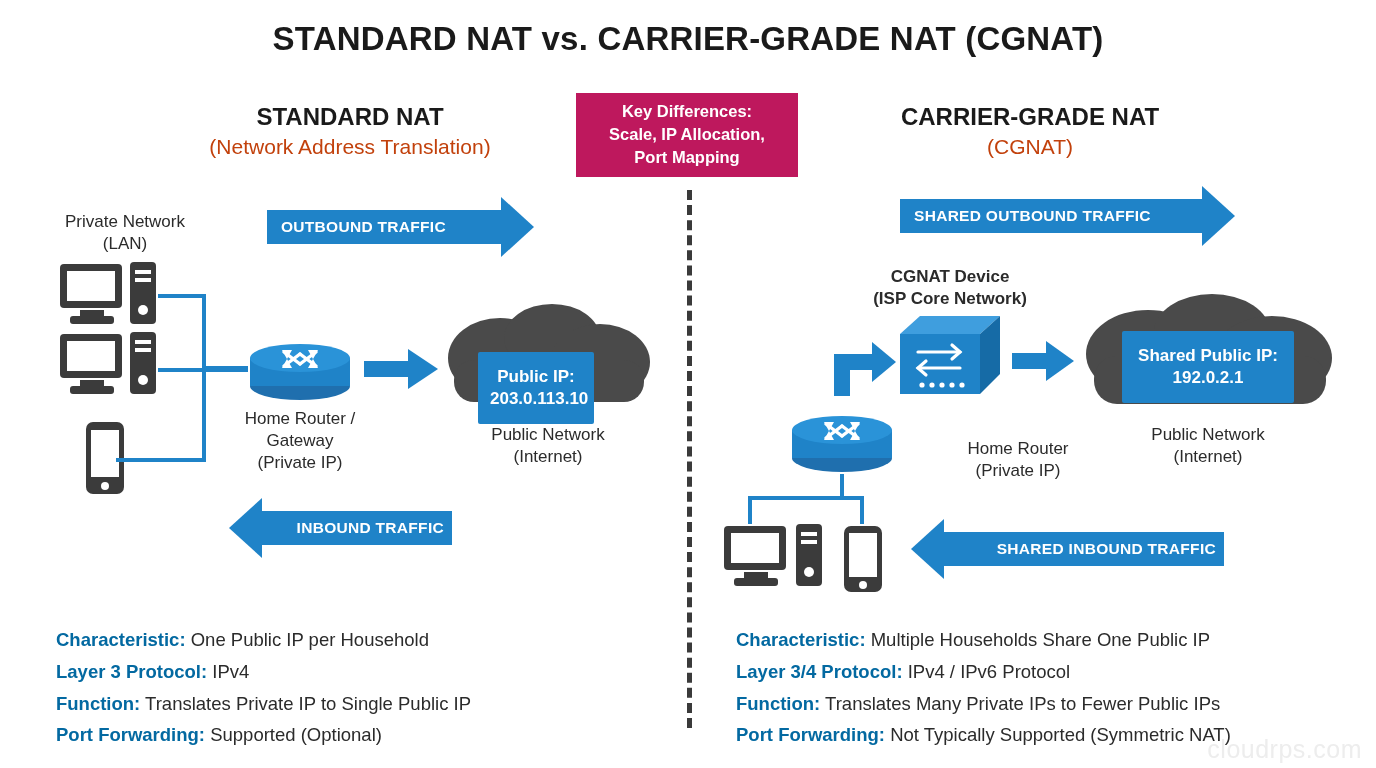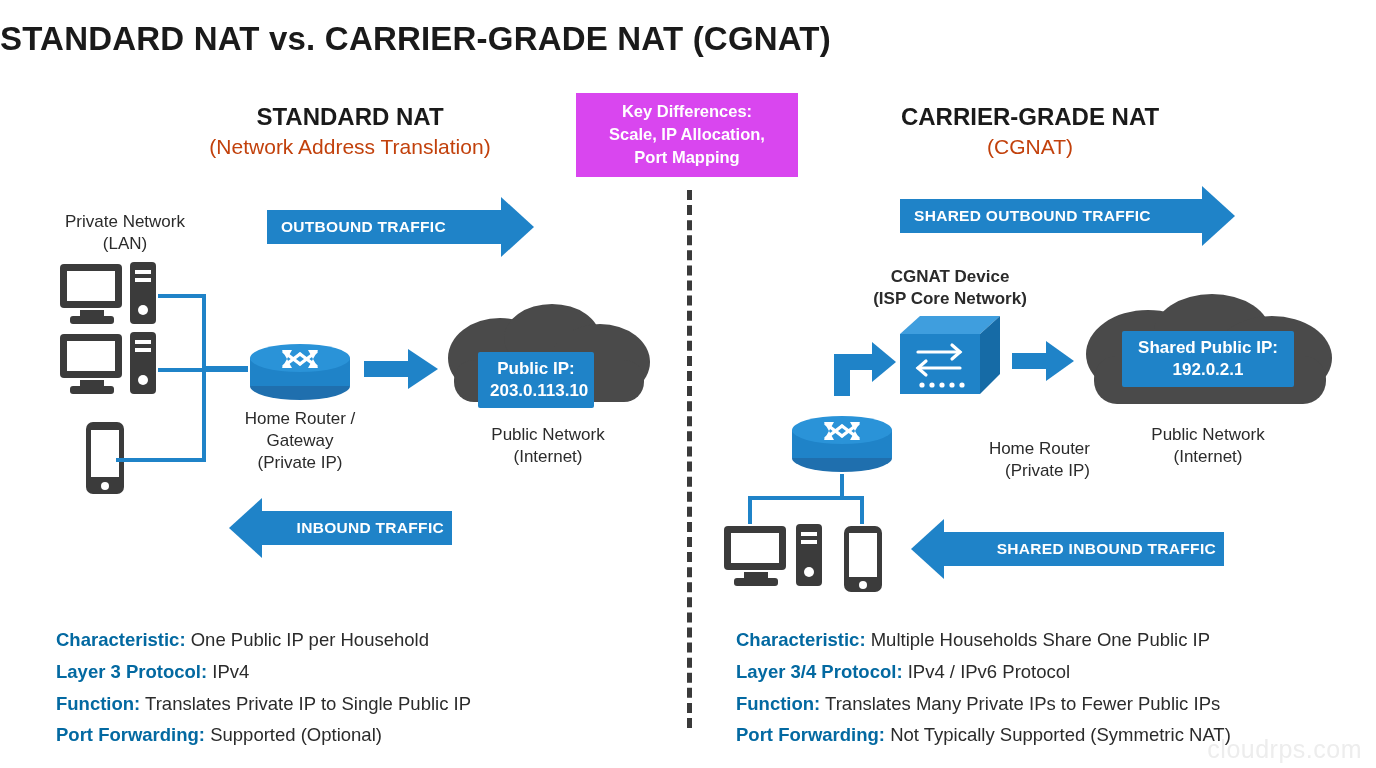--- a/index.html
+++ b/index.html
@@ -17,21 +17,21 @@
   }
   .stage {
     position: absolute;
     inset: 0;
   }
   .abs { position: absolute; }
 
   
   #main-title {
     left: 0; right: 0; top: 20px;
-    text-align: left;
+    text-align: center;
     font-size: 33px;
     font-weight: bold;
     letter-spacing: 0.2px;
     color: #1a1a1a;
   }
 
   
   .col-heading {
     text-align: center;
     font-size: 24px;
@@ -42,21 +42,21 @@
   .col-heading .sub {
     font-weight: normal;
     font-size: 21px;
     color: #c2410c;
   }
 
   
   #key-differences-box {
     left: 576px; top: 93px;
     width: 222px;
-    background: #d946ef;
+    background: #be185d;
     color: #ffffff;
     text-align: center;
     padding: 7px 6px 9px 6px;
     box-sizing: border-box;
     font-size: 16.5px;
     line-height: 1.38;
   }
   #key-differences-box .kd-title { font-weight: bold; }
   #key-differences-box .kd-line { font-weight: bold; }
 
@@ -114,21 +114,21 @@
   
   .cloud { position: absolute; }
   .ip-badge {
     position: absolute;
     background: #1f83c8;
     color: #ffffff;
     font-weight: bold;
     text-align: center;
     font-size: 17px;
     line-height: 1.28;
-    padding: 6px 12px;
+    padding: 14px 12px;
     box-sizing: border-box;
     border-radius: 2px;
   }
 
   
   .line { position: absolute; background: #1f83c8; }
 
   
   .spec-list {
     position: absolute;
@@ -358,21 +358,21 @@
         <path d="M52 24 L68 12"></path>
     </g>
     <g fill="#ffffff">
       <polygon points="34,10 44,10 39,19"></polygon>
       <polygon points="60,10 70,10 65,19"></polygon>
       <polygon points="34,28 44,28 39,19"></polygon>
       <polygon points="60,28 70,28 65,19"></polygon>
     </g>
   </svg>
 
-  <div class="abs node-label" style="left:890px; top:438px; width:200px; text-align:right;">
+  <div class="abs node-label" style="left:918px; top:438px; width:200px; text-align:center;">
     <div>Home Router</div>
     <div>(Private IP)</div>
   </div>
 
   <div class="abs line" style="left:840px; top:474px; width:4px; height:24px;"></div>
   <div class="abs line" style="left:748px; top:496px; width:116px; height:4px;"></div>
   <div class="abs line" style="left:748px; top:496px; width:4px; height:28px;"></div>
   <div class="abs line" style="left:860px; top:496px; width:4px; height:28px;"></div>
 
   <svg class="abs" style="left:722px; top:524px;" width="104" height="68" viewBox="0 0 104 68">

